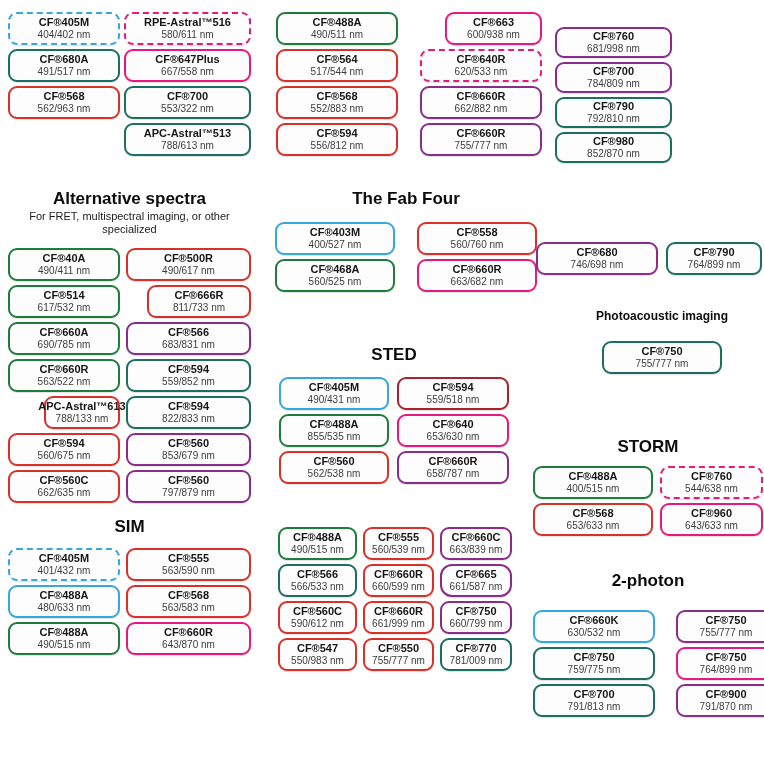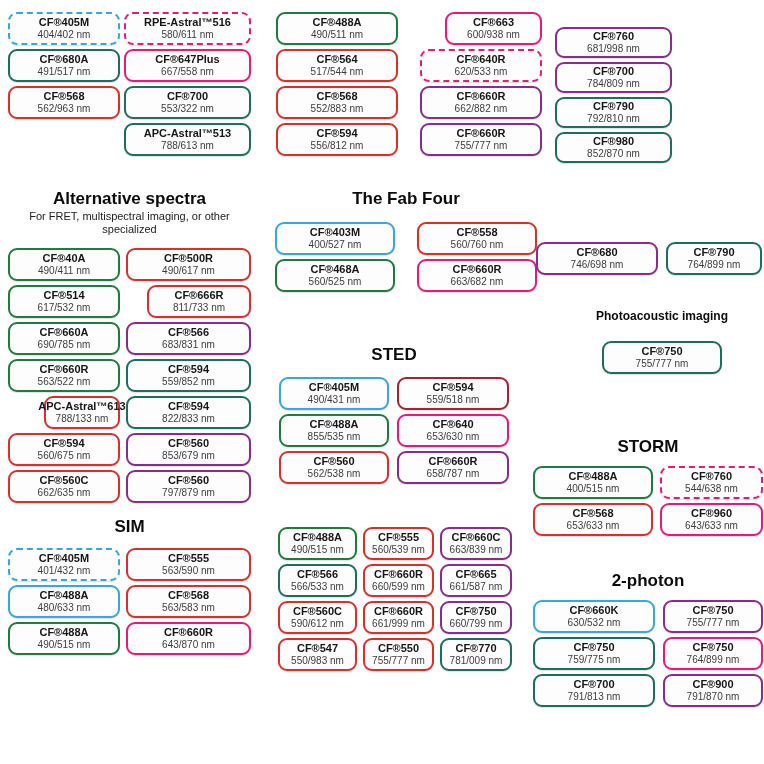--- a/index.html
+++ b/index.html
@@ -42,21 +42,21 @@
   #sec-photoacoustic{left:574px;top:306px;width:176px;}
   #sec-photoacoustic .sec-title{font-size:12px;}
   #sec-photoacoustic .pills{grid-template-columns:120px;justify-content:center;margin-top:14px;}
   #sec-tirf{left:533px;top:436px;width:230px;}
   #sec-tirf .pills{grid-template-columns:120px 103px;column-gap:7px;margin-top:9px;}
   #sec-sim{left:8px;top:516px;width:243px;}
   #sec-sim .pills{grid-template-columns:112px 125px;margin-top:11px;}
   #sec-storm{left:278px;top:516px;width:234px;}
   #sec-storm .pills{grid-template-columns:79px 71px 72px;margin-top:11px;}
   #sec-twophoton{left:533px;top:570px;width:230px;}
-  #sec-twophoton .pills{grid-template-columns:122px 100px;column-gap:8px;margin-top:9px;}
+  #sec-twophoton .pills{grid-template-columns:122px 100px;column-gap:21px;margin-top:19px;}
 </style>
 </head>
 <body>
 
 <div id="top-col-1" class="abs pill-col">
     <div class="pill dashed" style="border-color: rgb(54, 167, 224);">
       <div class="pill-name">CF®405M</div>
       <div class="pill-wl">404/402 nm</div>
     </div>
     <div class="pill" style="border-color: rgb(27, 110, 96); text-align: center;">
@@ -346,21 +346,21 @@
         <div class="pill-wl">663/839 nm</div>
       </div>
       <div class="pill" style="border-color: rgb(27, 110, 96);">
         <div class="pill-name">CF®566</div>
         <div class="pill-wl">566/533 nm</div>
       </div>
       <div class="pill" style="border-color: rgb(217, 49, 42);">
         <div class="pill-name">CF®660R</div>
         <div class="pill-wl">660/599 nm</div>
       </div>
-      <div class="pill" style="border-color: rgb(138, 44, 140);">
+      <div class="pill" style="border-color: rgb(138, 44, 140); border-radius: 12px;">
         <div class="pill-name">CF®665</div>
         <div class="pill-wl">661/587 nm</div>
       </div>
       <div class="pill" style="border-color: rgb(217, 49, 42);">
         <div class="pill-name">CF®560C</div>
         <div class="pill-wl">590/612 nm</div>
       </div>
       <div class="pill" style="border-color: rgb(217, 49, 42);">
         <div class="pill-name">CF®660R</div>
         <div class="pill-wl">661/999 nm</div>

